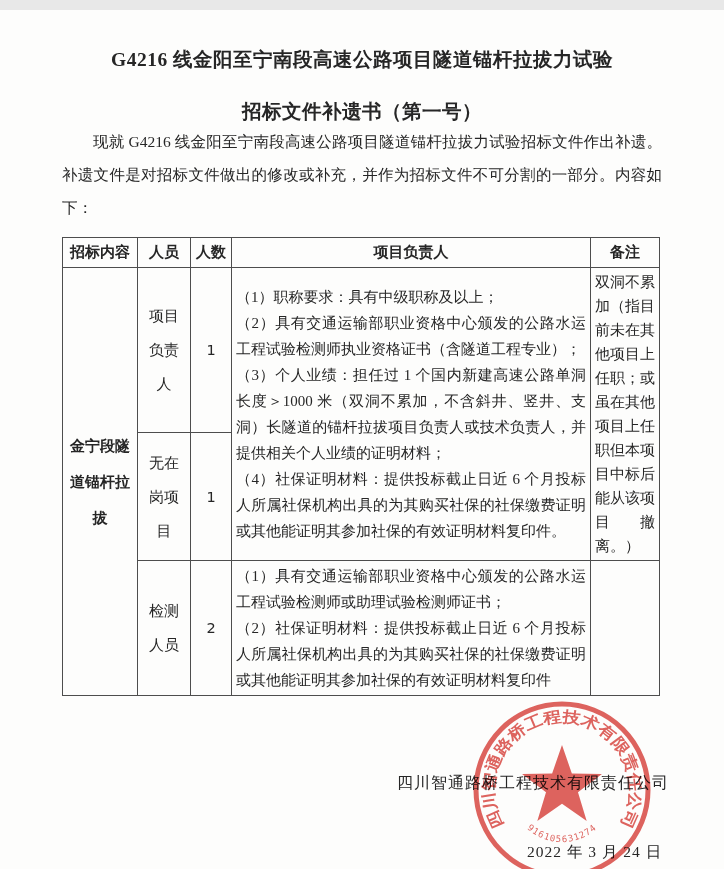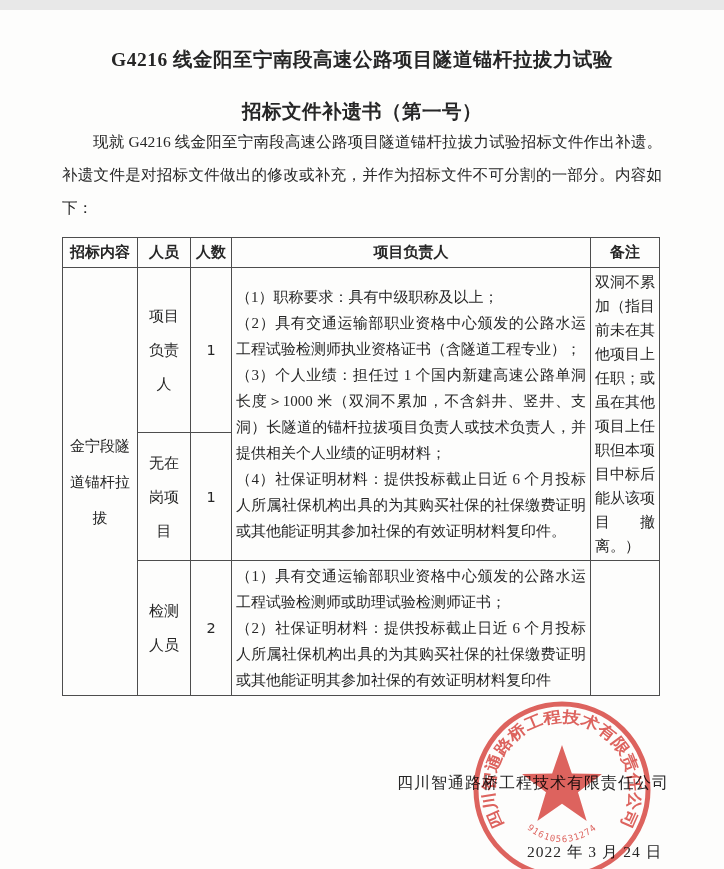--- a/index.html
+++ b/index.html
@@ -39,21 +39,21 @@
   table.spec td, table.spec th{
     border:1px solid var(--border);
     vertical-align:middle;
     padding:2px 4px;
   }
   th.hdr{ font-weight:bold; font-size:15px; }
   tr.hdr-row{ height:30px; }
   tr.r1{ height:147px; }
   tr.r2{ height:114px; }
   tr.r3{ height:127px; }
-  td.content-cell{ text-align:center; line-height:36px; padding:2px 6px; }
+  td.content-cell{ text-align:center; line-height:36px; padding:2px 6px;font-weight:bold; }
   td.role-cell{ text-align:center; line-height:34px; padding:2px 9px; }
   td.count-cell{ text-align:center; font-family:"DejaVu Sans", sans-serif; font-size:14.5px; }
   td.req-cell{
     vertical-align:top;
     padding:7px 7px 4px 8px;
     line-height:26px;
     text-align:justify;
   }
   td.req-cell .req-item{ text-align:justify; }
   td.remark-cell{

